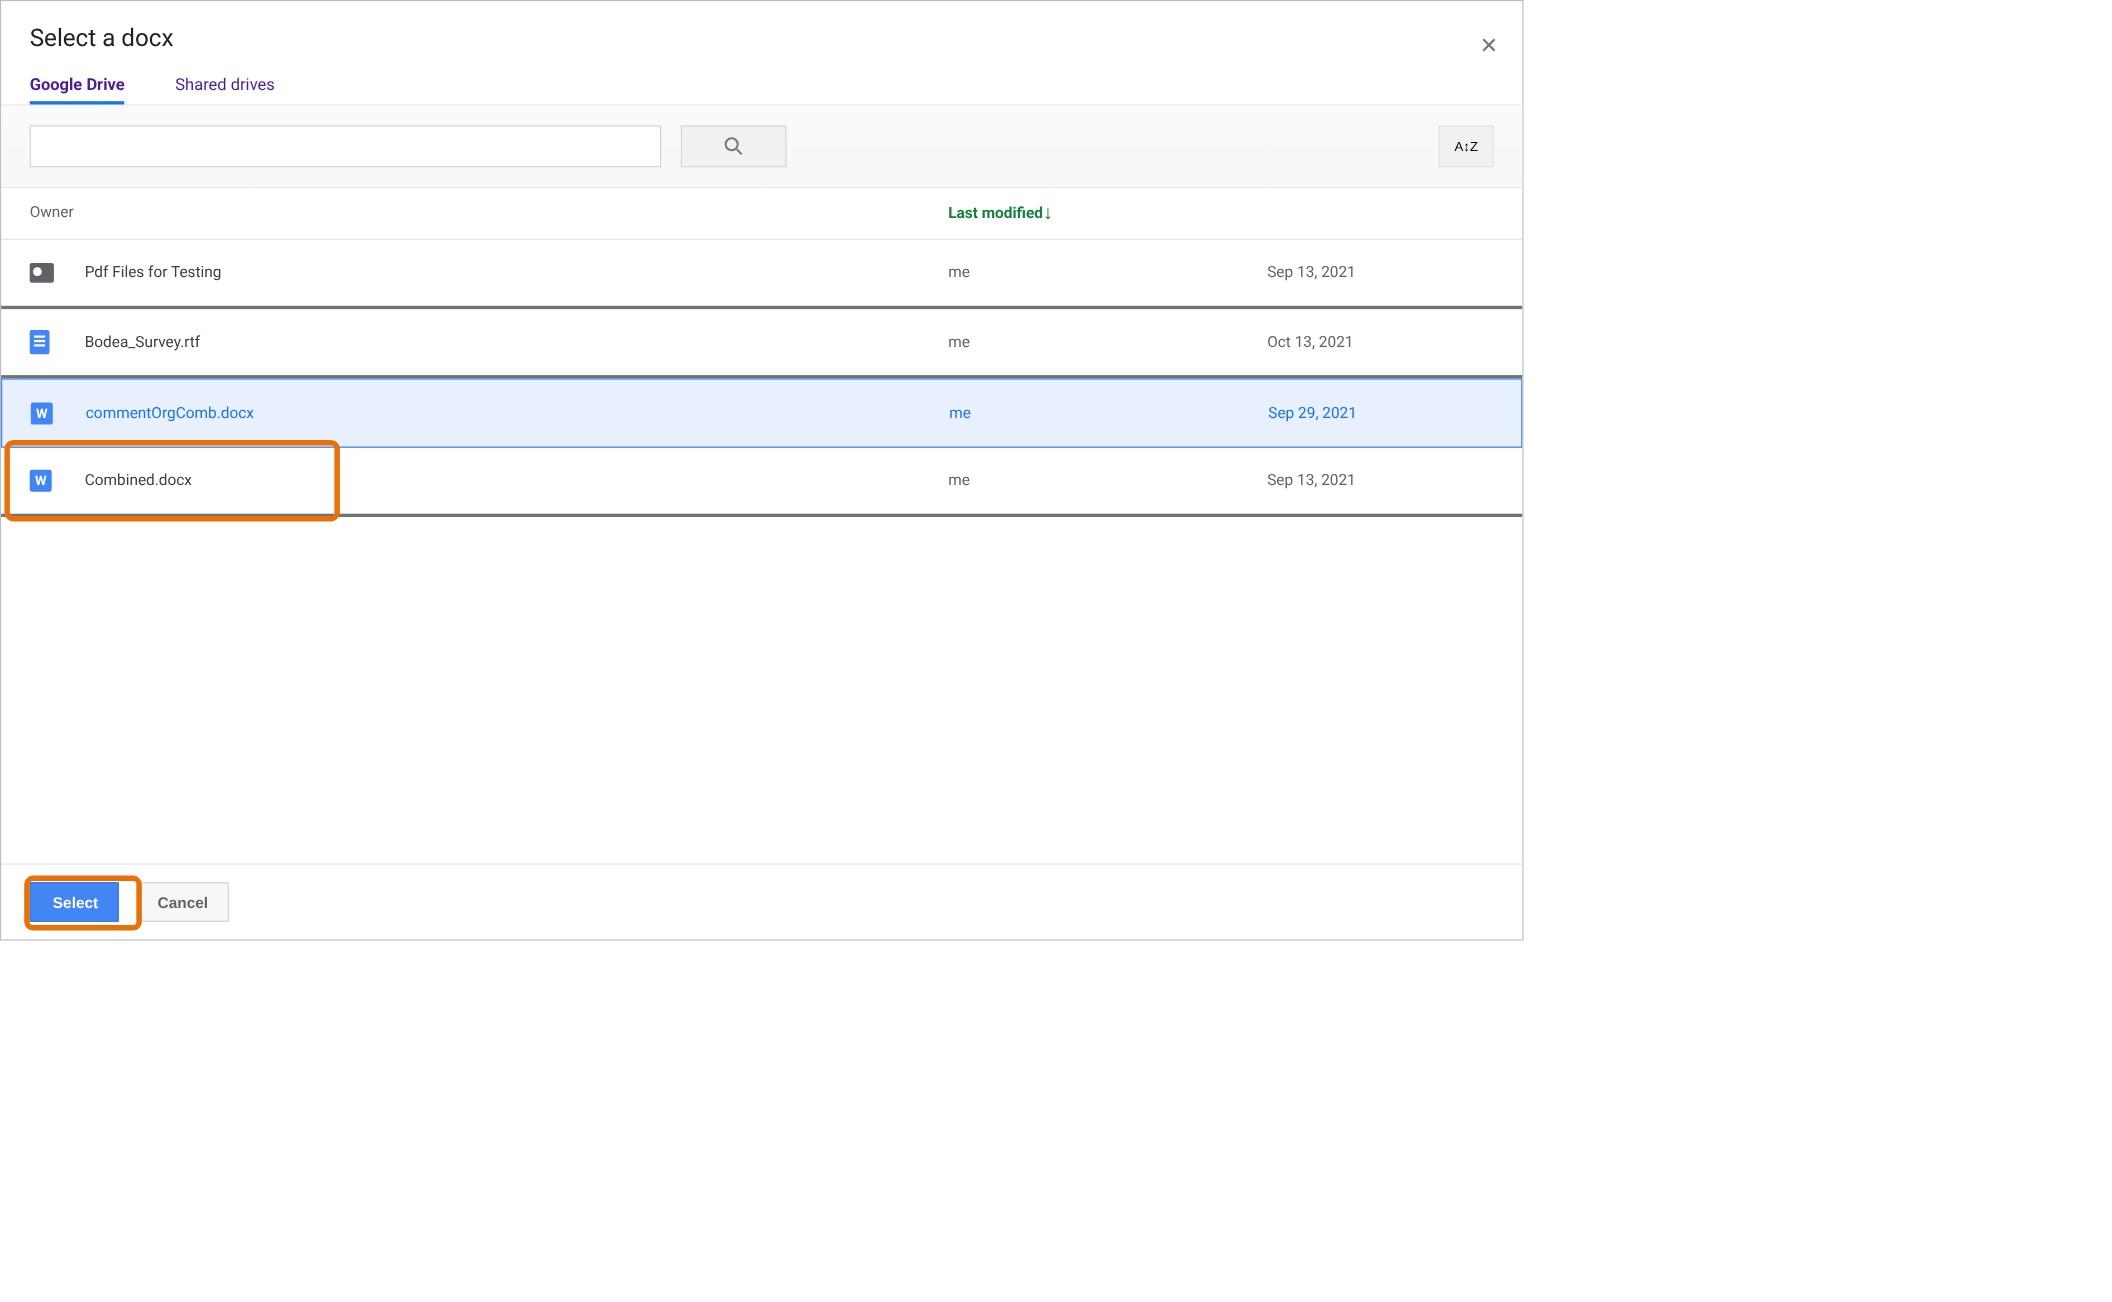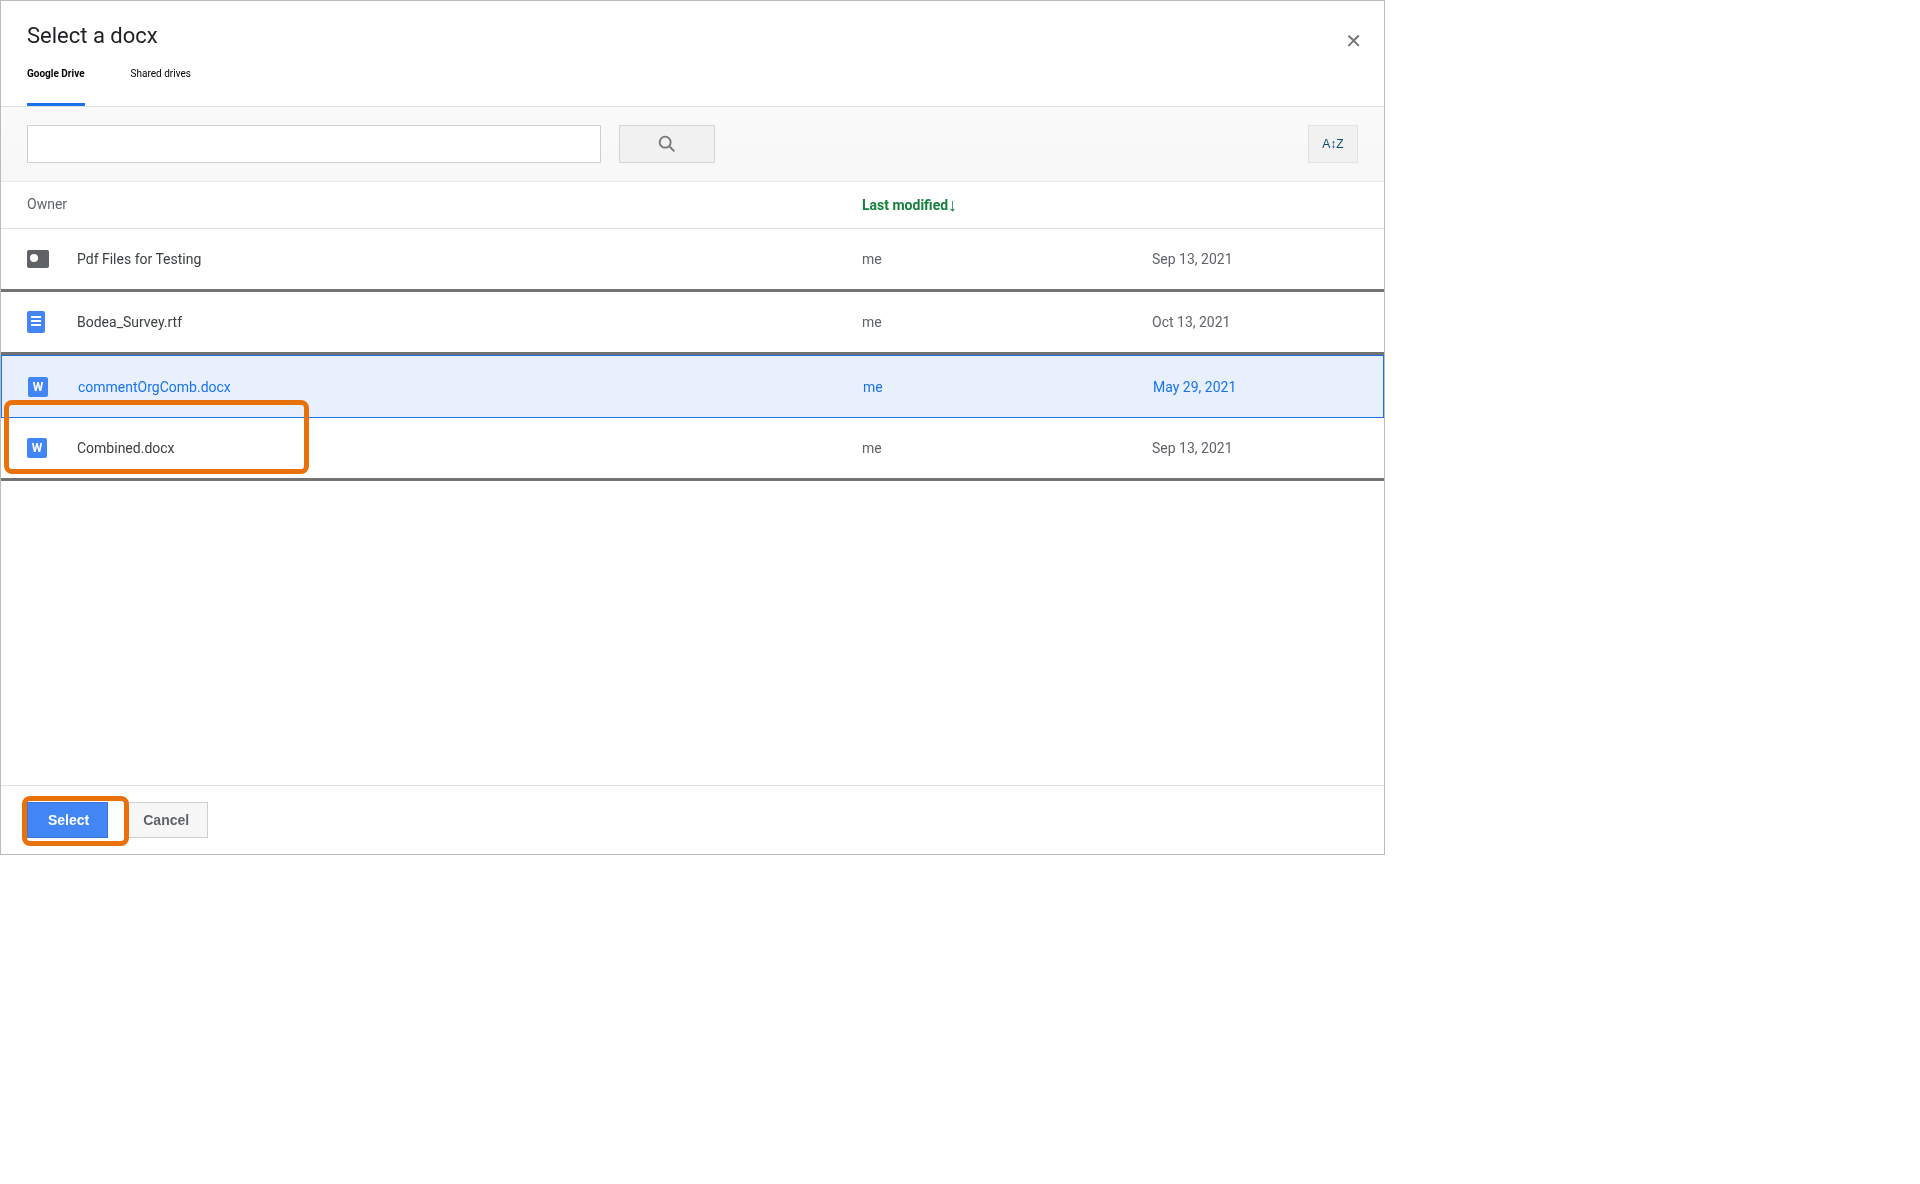--- a/index.html
+++ b/index.html
@@ -30,23 +30,23 @@
     background: none;
     border: none;
   }
   .tabs {
     display: flex;
     gap: 46px;
     padding: 20px 26px 0 26px;
     border-bottom: 1px solid #e0e0e0;
   }
   .tab {
-    font-size: 10px;
-    color: #000000;
-    padding-bottom: 24px;
+    font-size: 15px;
+    color: #4c1d95;
+    padding-bottom: 6px;
     cursor: pointer;
   }
   .tab.active {
     font-weight: 700;
     border-bottom: 3px solid #1a73e8;
   }
   .toolbar {
     display: flex;
     align-items: center;
     gap: 18px;
@@ -76,21 +76,21 @@
     margin-left: auto;
     width: 50px;
     height: 38px;
     border: 1px solid #e2e2e2;
     background: #f1f1f1;
     cursor: pointer;
     display:flex;
     align-items:center;
     justify-content:center;
     font-size:12px;
-    color:#0c4a6e;
+    color:#000000;
   }
   .list-header {
     display: grid;
     grid-template-columns: 835px 290px 1fr;
     padding: 14px 26px;
     border-bottom: 1px solid #e0e0e0;
     color: #5f6368;
     font-size: 14px;
   }
   .list-header .lm {
@@ -263,21 +263,21 @@
       <div>Bodea_Survey.rtf</div>
       <div class="own">me</div>
       <div class="date">Oct 13, 2021</div>
     </div>
     <div class="row selected">
       <div>
         <div class="word-icon">W</div>
       </div>
       <div>commentOrgComb.docx</div>
       <div class="own">me</div>
-      <div class="date">May 29, 2021</div>
+      <div class="date">Sep 29, 2021</div>
     </div>
     <div class="row">
       <div>
         <div class="word-icon">W</div>
       </div>
       <div>Combined.docx</div>
       <div class="own">me</div>
       <div class="date">Sep 13, 2021</div>
     </div>
   </div>

